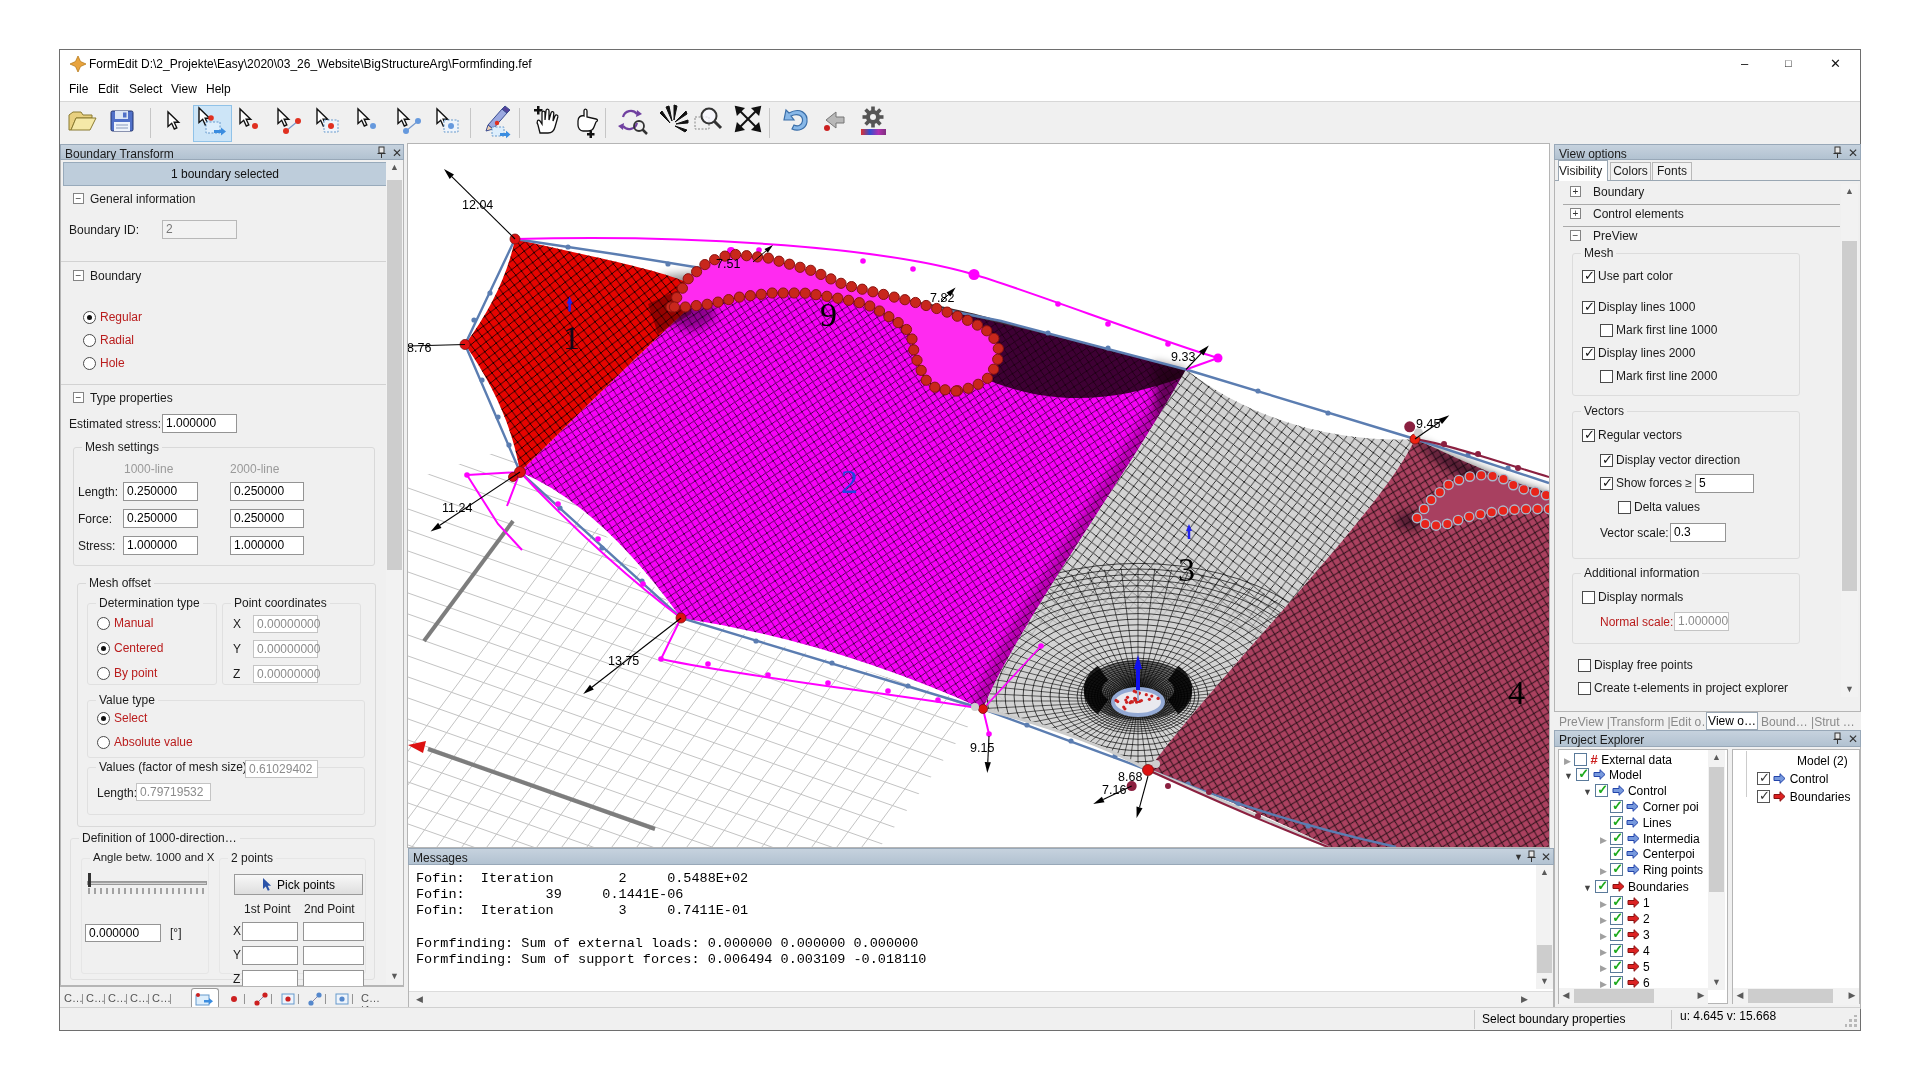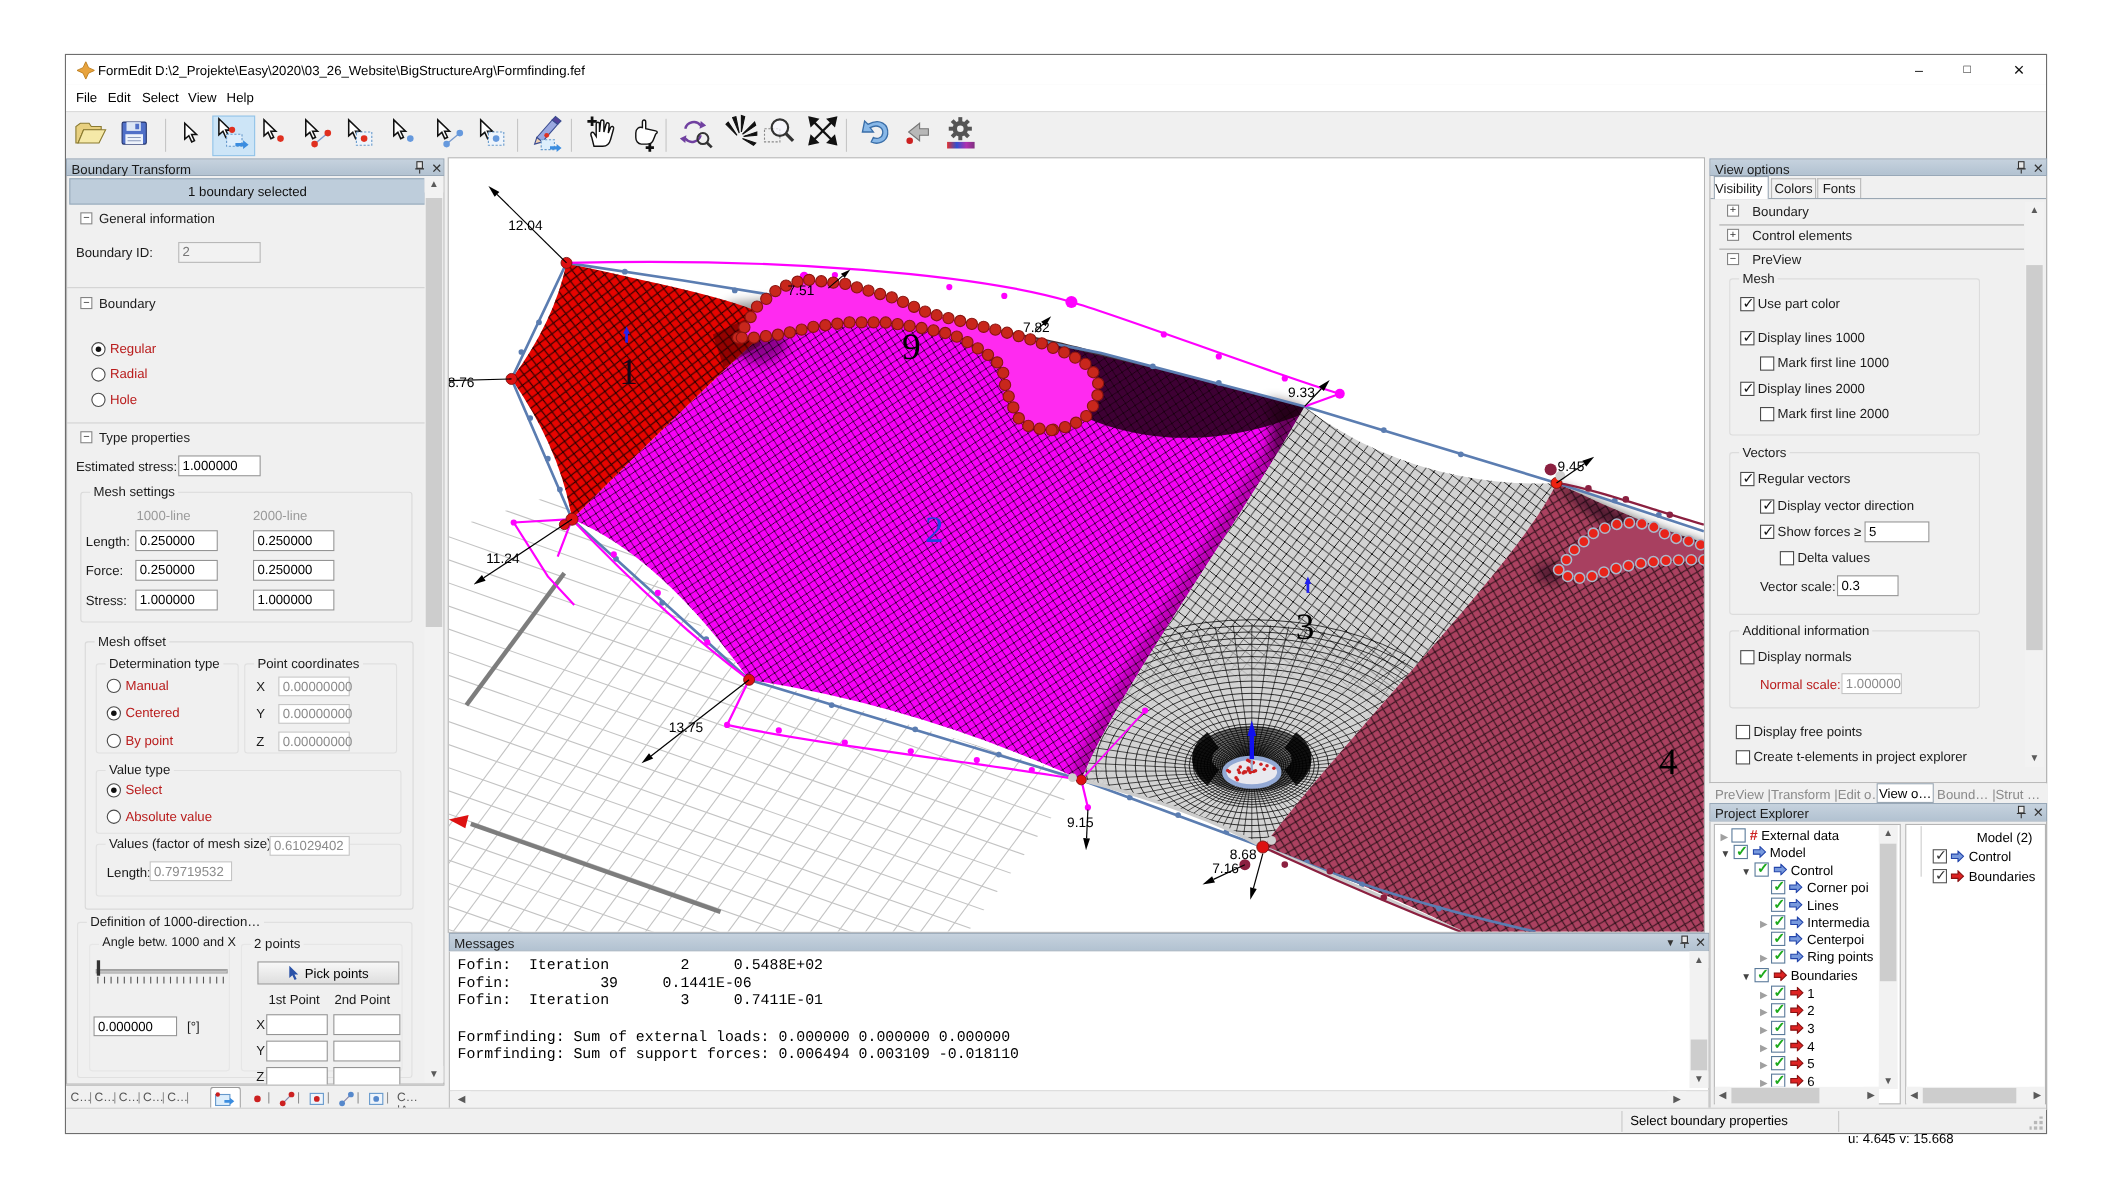--- a/index.html
+++ b/index.html
@@ -1131,21 +1131,21 @@
         <div class="sbtn" style="left:0;width:14px">◀</div>
         <div class="sbtn" style="right:0;width:14px">▶</div>
         <div class="thumb" style="left:15px;top:1px;width:85px;height:14px"></div>
       </div>
  </div>
 
  <div id="status">
    <div class="vsep" style="left:1414px"></div>
    <div class="abs" style="left:1422px;top:4px">Select boundary properties</div>
    <div class="vsep" style="left:1611px"></div>
-   <div class="abs" style="left:1620px;top:20px">u: 4.645 v: 15.668</div>
+   <div class="abs" style="left:1620px;top:1px">u: 4.645 v: 15.668</div>
    <svg class="abs" style="right:2px;bottom:2px" width="13" height="13">
         <g fill="#b8b8b8">
           <rect x="9" y="9" width="3" height="3"></rect>
           <rect x="9" y="4" width="3" height="3"></rect>
           <rect x="4" y="9" width="3" height="3"></rect>
           <rect x="9" y="-1" width="3" height="3"></rect>
           <rect x="-1" y="9" width="3" height="3"></rect>
           <rect x="4" y="4" width="3" height="3"></rect>
         </g>
       </svg>

